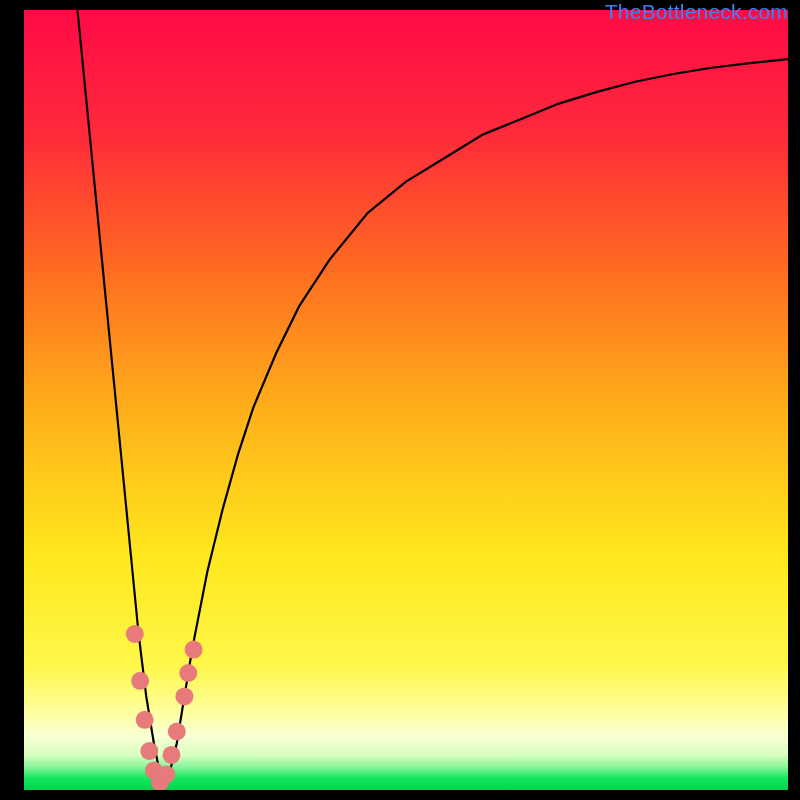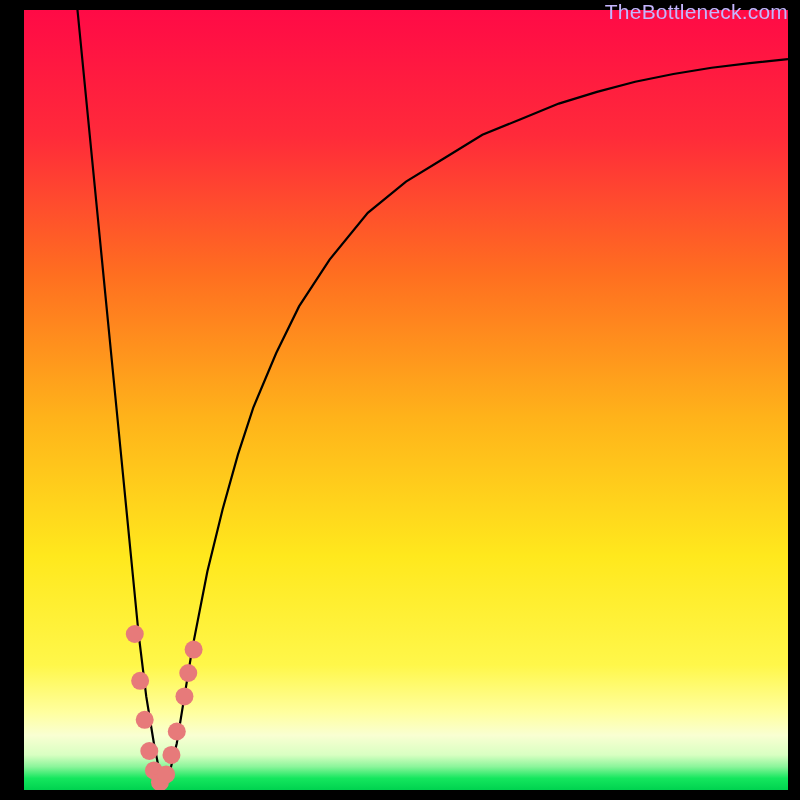--- a/index.html
+++ b/index.html
@@ -36,21 +36,21 @@
     position: absolute;
     left: 0;
     top: 0;
     width: 100%;
     height: 100%;
   }
   .watermark {
     position: absolute;
     top: 0px;
     right: 12px;
-    color: #c4b5fd;
+    color: #3b82f6;
     font-size: 21px;
     font-weight: 500;
     letter-spacing: 0.2px;
     user-select: none;
   }
 </style>
 </head>
 <body>
 
 <div class="frame">

